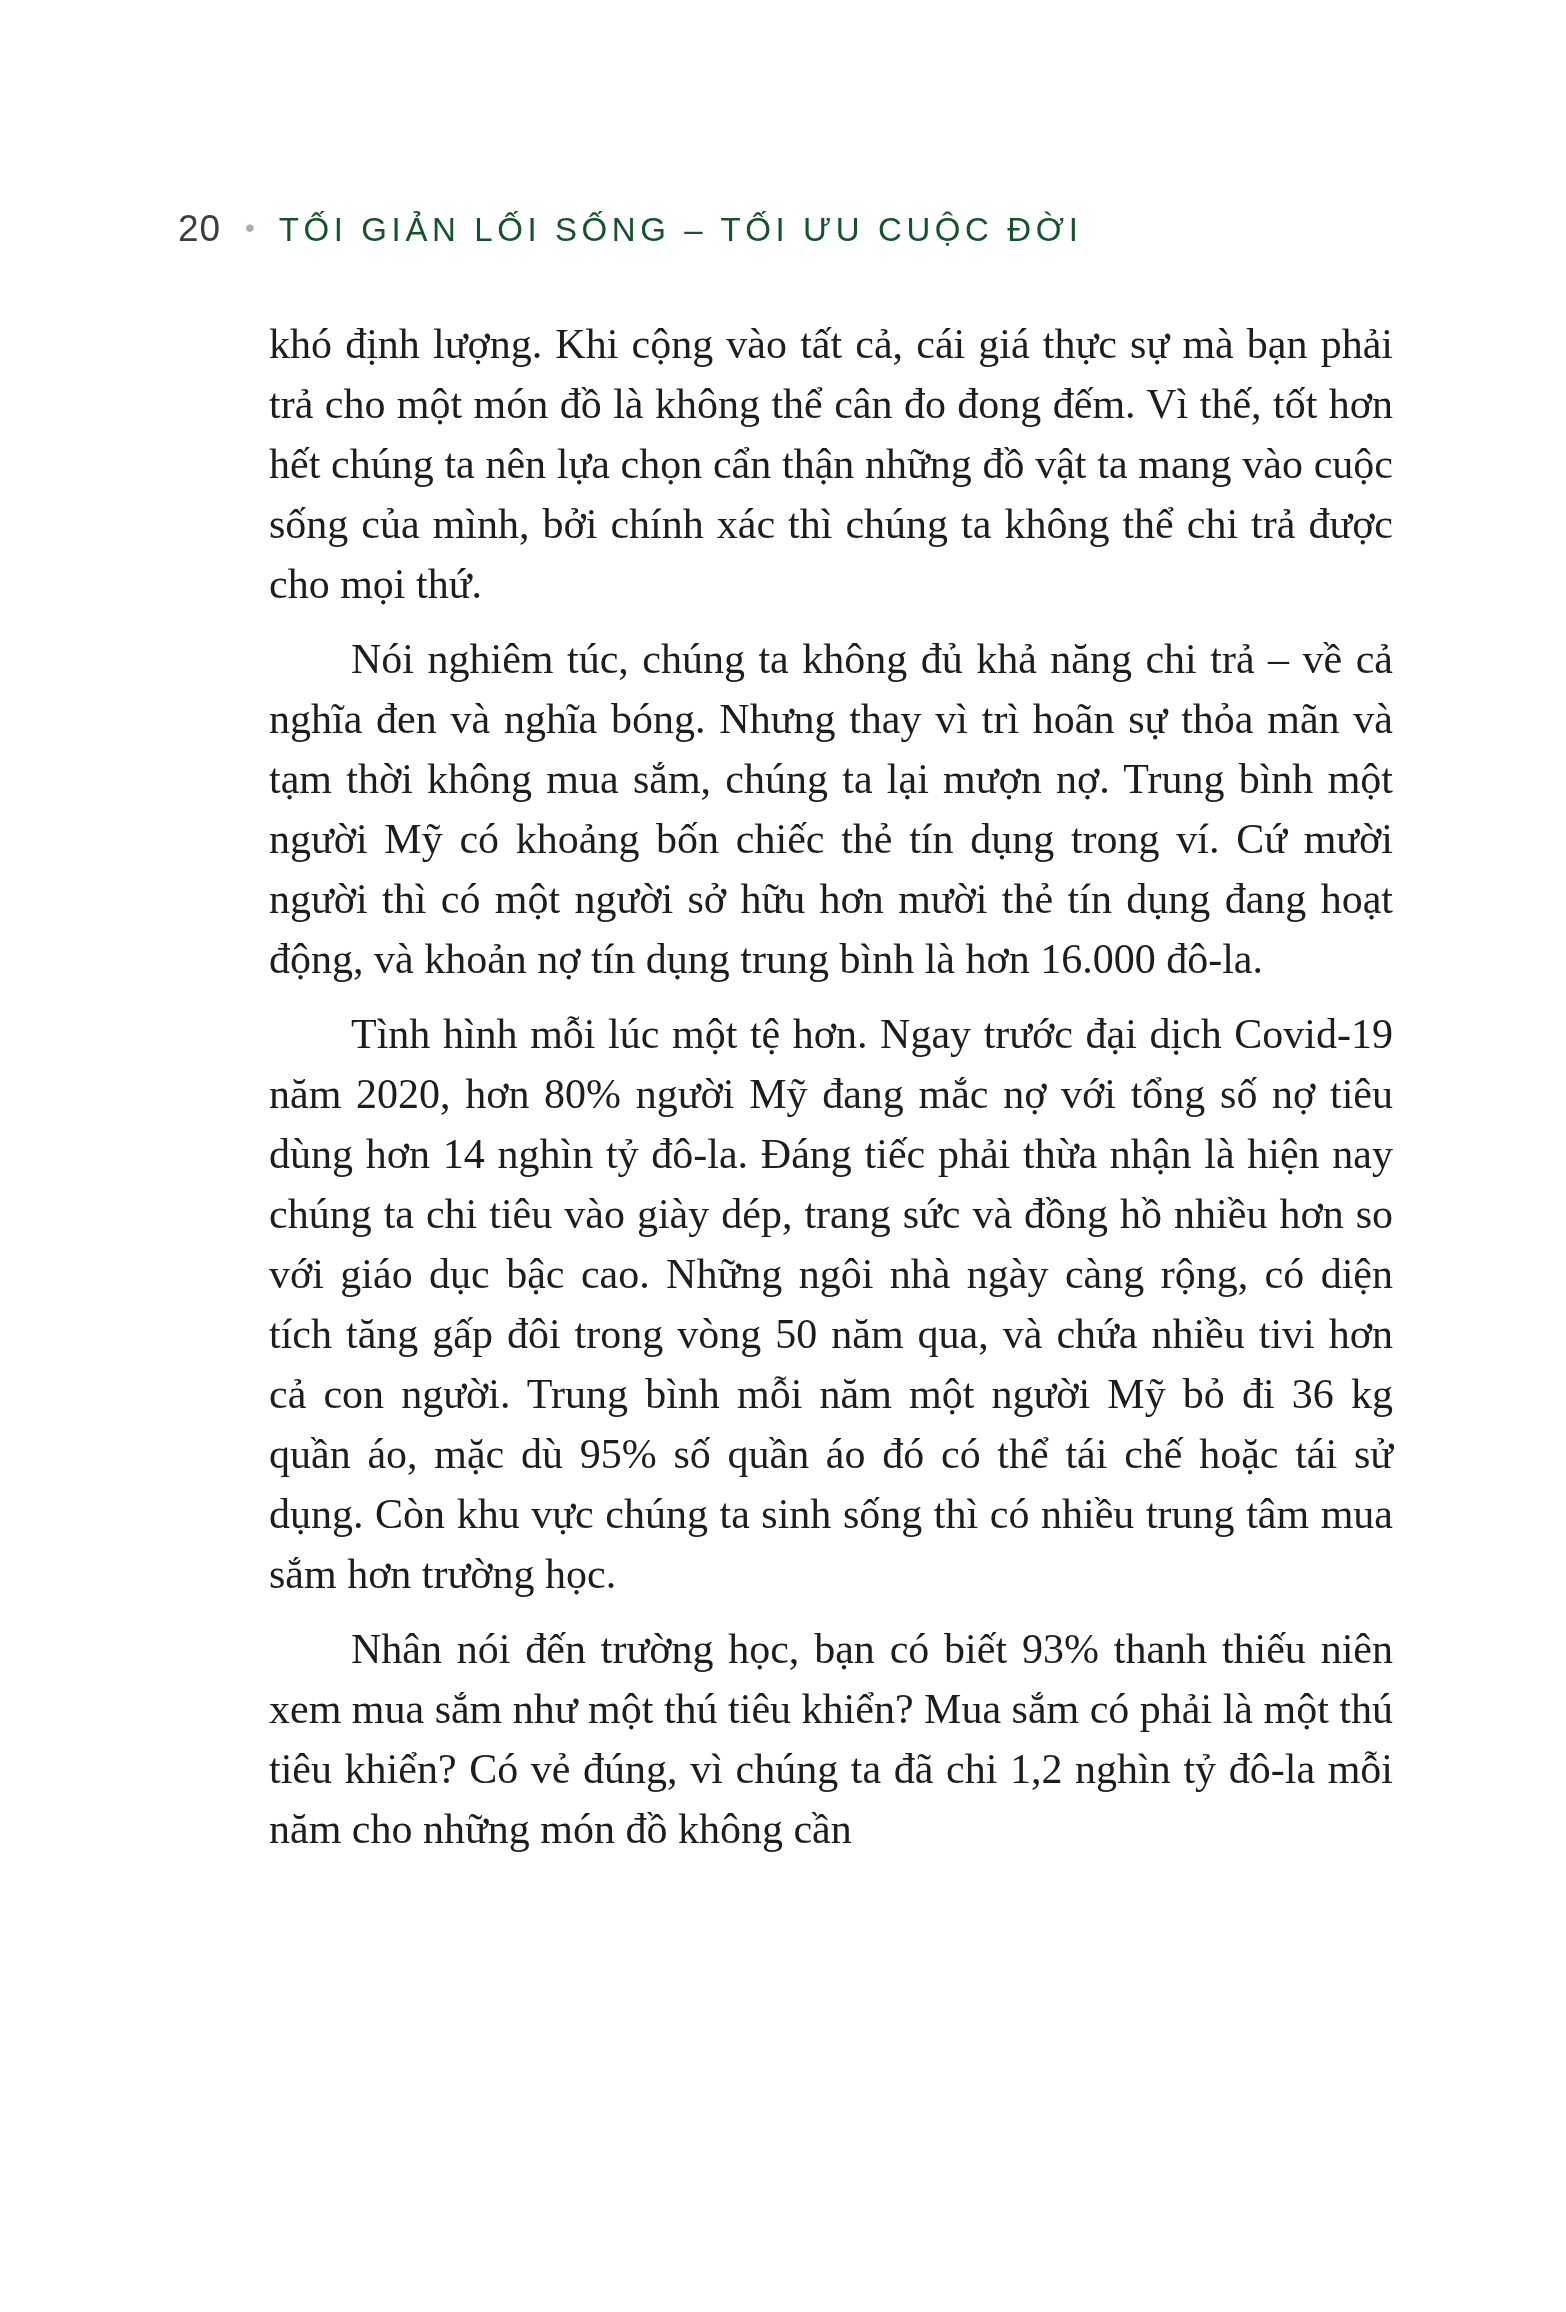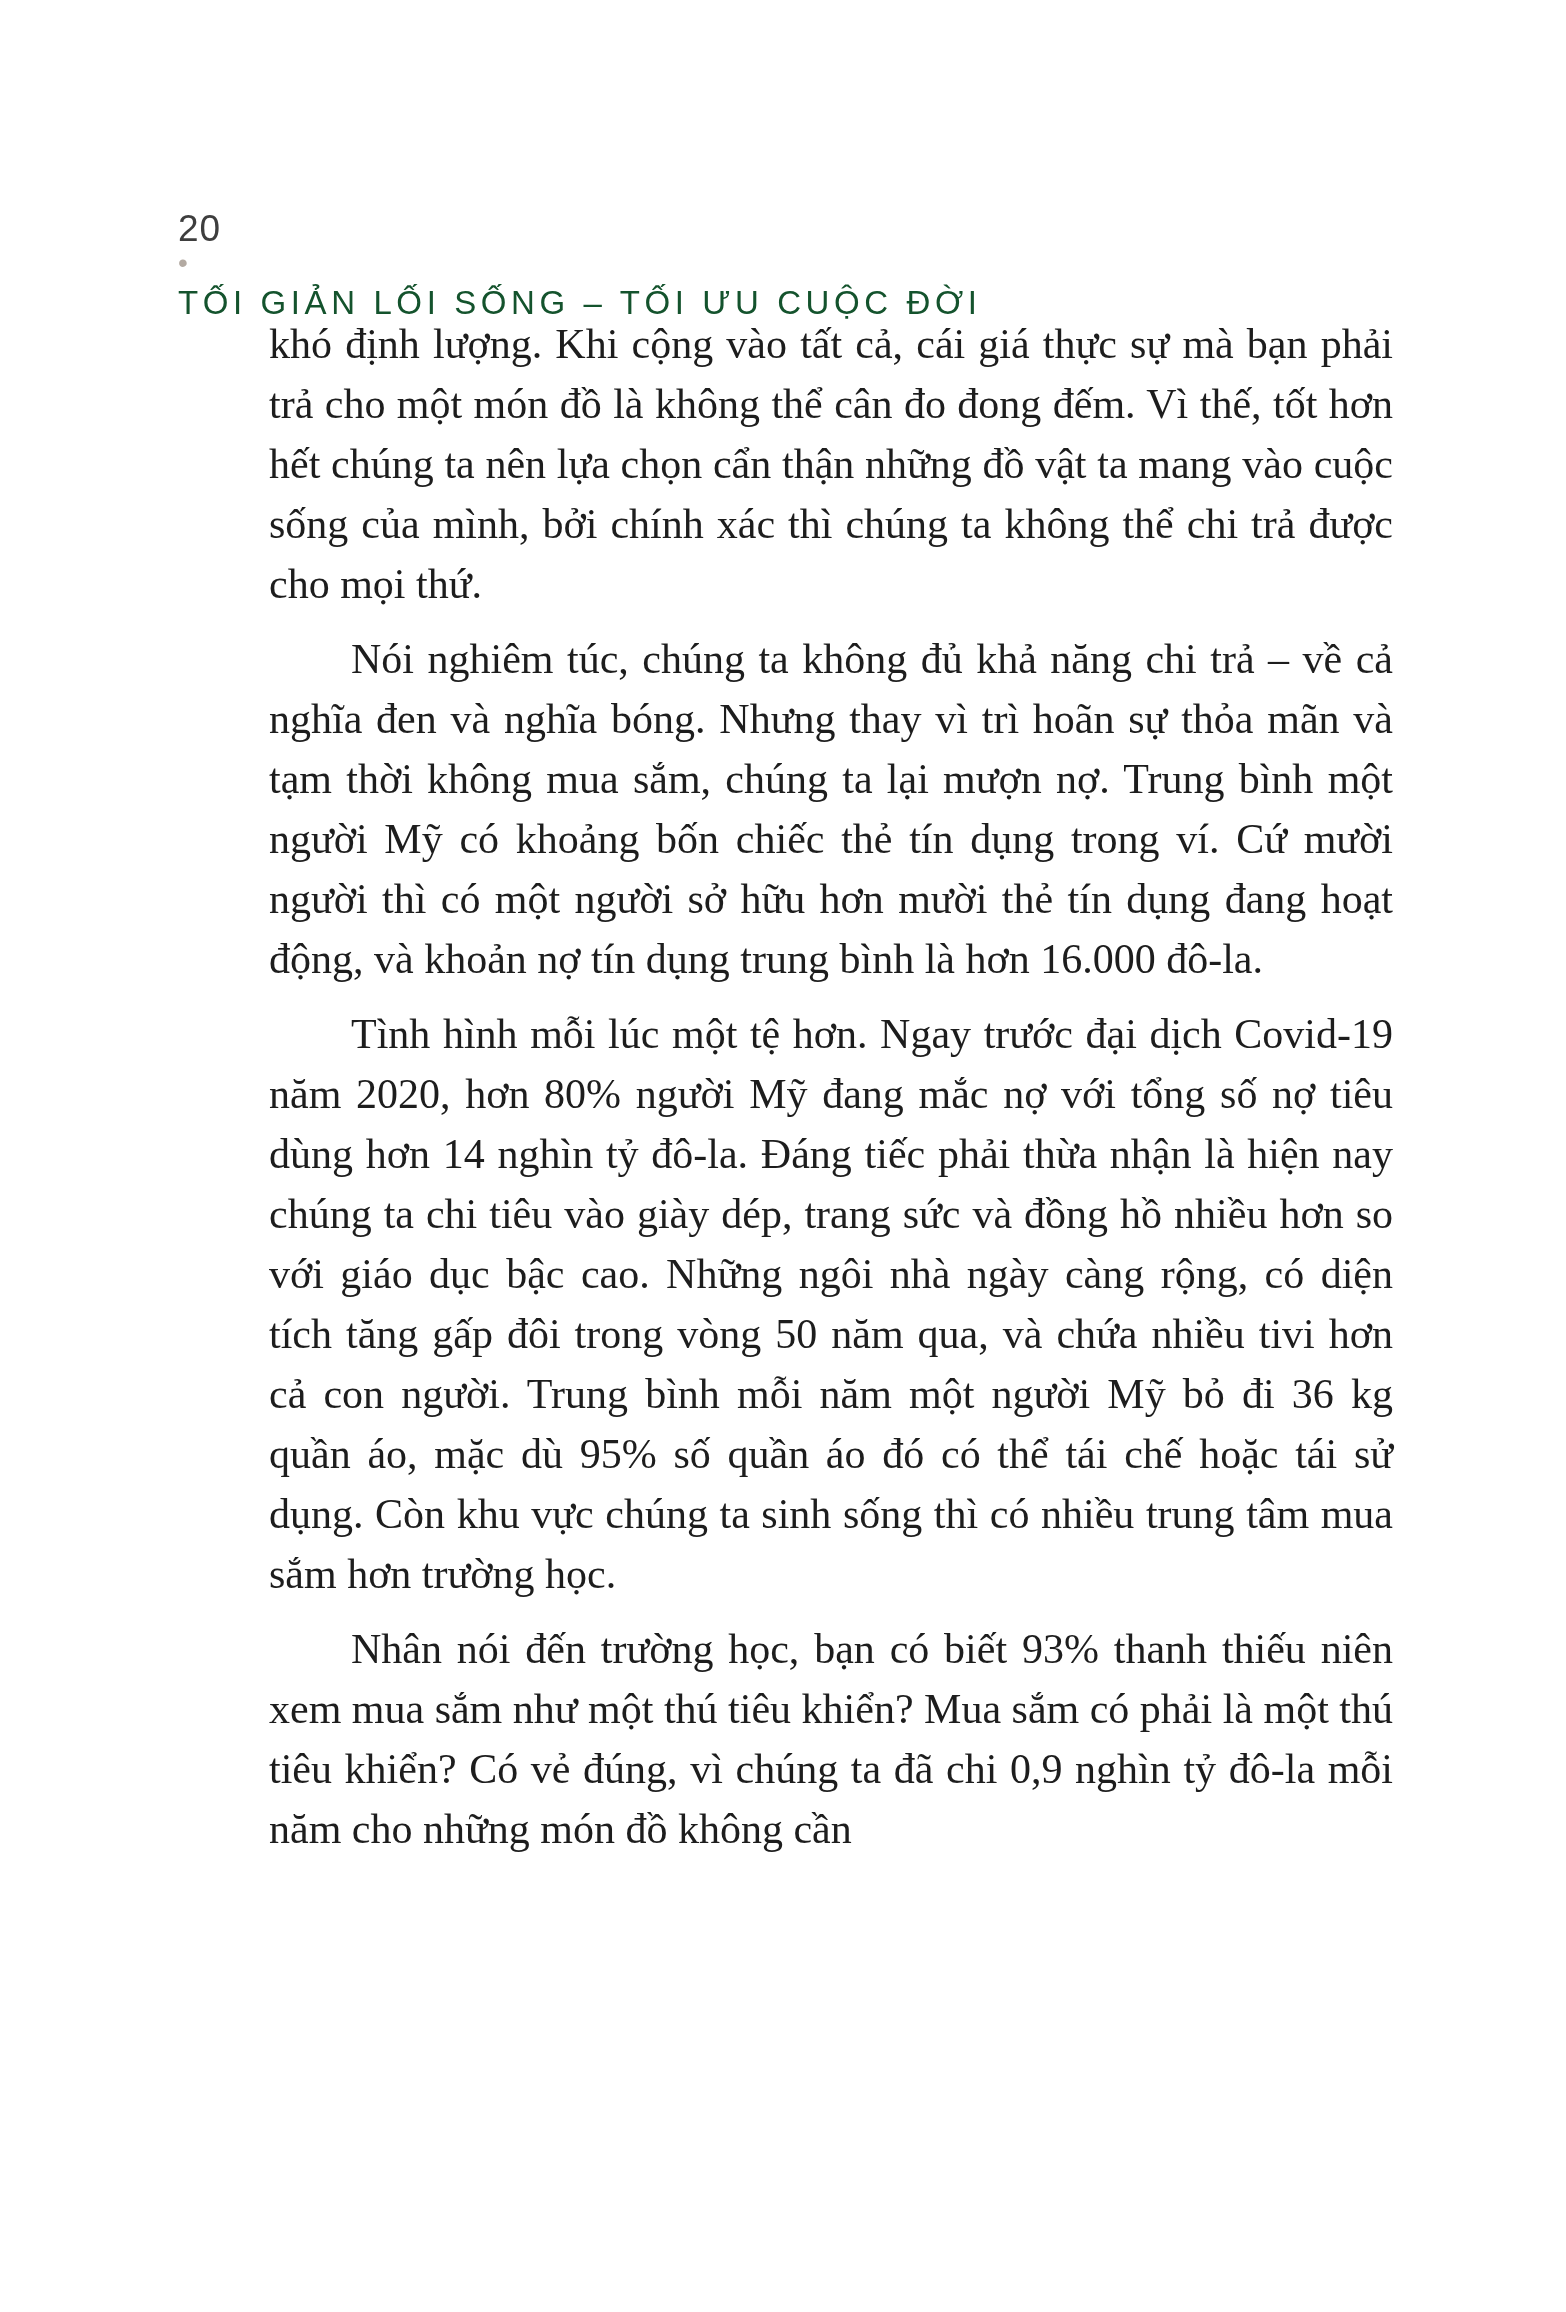--- a/index.html
+++ b/index.html
@@ -17,23 +17,22 @@
     font-family: "Liberation Serif", "DejaVu Serif", serif;
     color: #1d1d1d;
   }
   .running-header {
     position: absolute;
     top: 208px;
     left: 178px;
     right: 167px;
     display: flex;
     align-items: baseline;
-    gap: 1px;
+    gap: 24px;
     white-space: nowrap;
-    flex-direction: column;
   }
   .page-number {
     font-family: "Liberation Sans", "DejaVu Sans", sans-serif;
     font-size: 37px;
     color: #3e3e3e;
     letter-spacing: 0.9px;
   }
   .bullet {
     font-family: "Liberation Sans", "DejaVu Sans", sans-serif;
     font-size: 28px;
@@ -74,17 +73,17 @@
   <header class="running-header">
     <span class="page-number">20</span>
     <span class="bullet">•</span>
     <span class="running-title">TỐI GIẢN LỐI SỐNG – TỐI ƯU CUỘC ĐỜI</span>
   </header>
 
   <main class="body-text">
     <p class="para no-indent">khó định lượng. Khi cộng vào tất cả, cái giá thực sự mà bạn phải trả cho một món đồ là không thể cân đo đong đếm. Vì thế, tốt hơn hết chúng ta nên lựa chọn cẩn thận những đồ vật ta mang vào cuộc sống của mình, bởi chính xác thì chúng ta không thể chi trả được cho mọi thứ.</p>
     <p class="para">Nói nghiêm túc, chúng ta không đủ khả năng chi trả – về cả nghĩa đen và nghĩa bóng. Nhưng thay vì trì hoãn sự thỏa mãn và tạm thời không mua sắm, chúng ta lại mượn nợ. Trung bình một người Mỹ có khoảng bốn chiếc thẻ tín dụng trong ví. Cứ mười người thì có một người sở hữu hơn mười thẻ tín dụng đang hoạt động, và khoản nợ tín dụng trung bình là hơn 16.000 đô-la.</p>
     <p class="para">Tình hình mỗi lúc một tệ hơn. Ngay trước đại dịch Covid-19 năm 2020, hơn 80% người Mỹ đang mắc nợ với tổng số nợ tiêu dùng hơn 14 nghìn tỷ đô-la. Đáng tiếc phải thừa nhận là hiện nay chúng ta chi tiêu vào giày dép, trang sức và đồng hồ nhiều hơn so với giáo dục bậc cao. Những ngôi nhà ngày càng rộng, có diện tích tăng gấp đôi trong vòng 50 năm qua, và chứa nhiều tivi hơn cả con người. Trung bình mỗi năm một người Mỹ bỏ đi 36 kg quần áo, mặc dù 95% số quần áo đó có thể tái chế hoặc tái sử dụng. Còn khu vực chúng ta sinh sống thì có nhiều trung tâm mua sắm hơn trường học.</p>
-    <p class="para">Nhân nói đến trường học, bạn có biết 93% thanh thiếu niên xem mua sắm như một thú tiêu khiển? Mua sắm có phải là một thú tiêu khiển? Có vẻ đúng, vì chúng ta đã chi 0,9 nghìn tỷ đô-la mỗi năm cho những món đồ không cần</p>
+    <p class="para">Nhân nói đến trường học, bạn có biết 93% thanh thiếu niên xem mua sắm như một thú tiêu khiển? Mua sắm có phải là một thú tiêu khiển? Có vẻ đúng, vì chúng ta đã chi 1,2 nghìn tỷ đô-la mỗi năm cho những món đồ không cần</p>
   </main>
 
 </div>
 
 
 </body></html>

